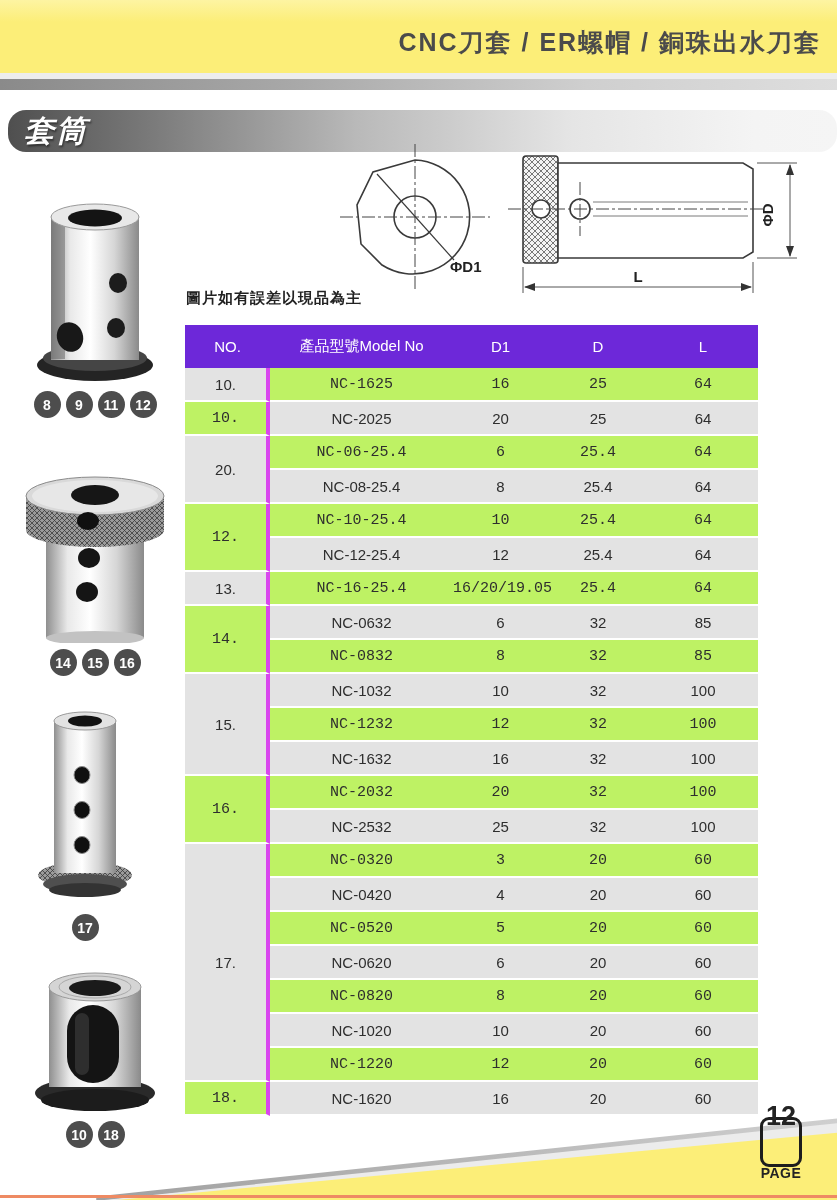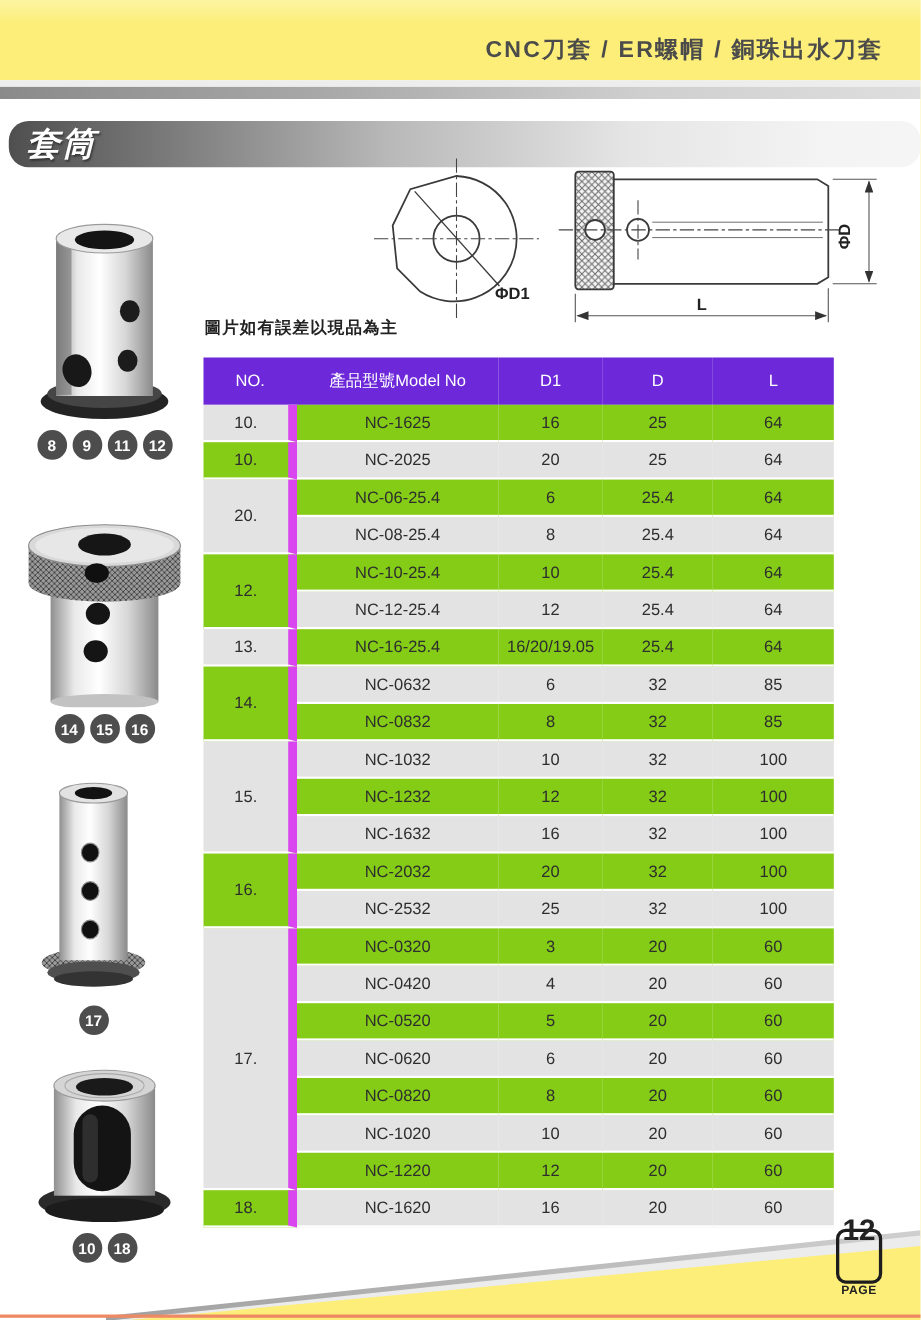--- a/index.html
+++ b/index.html
@@ -6,22 +6,22 @@
   html,body { width:837px; height:1200px; }
   body {
     font-family:"Liberation Sans", sans-serif;
     position:relative; overflow:hidden; background:#ffffff;
     width:837px; height:1200px;
   }
   
   .top-band { position:absolute; left:0; top:0; width:837px; height:73px;
     background:linear-gradient(to bottom,#fdf4a2 0%,#fcee78 30%,#fcee78 100%);
     display:flex; align-items:flex-end; justify-content:flex-end; }
-  .top-title { color:#4b4b4b; font-size:21px; font-weight:bold; letter-spacing:2px;
-    padding:0 34px 14px 0; }
+  .top-title { color:#4b4b4b; font-size:25px; font-weight:bold; letter-spacing:2px;
+    padding:0 16px 14px 0; }
   .strip-light { position:absolute; left:0; top:73px; width:837px; height:6px; background:#ededed; }
   .strip-grad { position:absolute; left:0; top:79px; width:837px; height:11px;
     background:linear-gradient(to right,#8a8a8a 0%,#a8a8a8 35%,#cfcfcf 70%,#dedede 100%); }
   
   .section-band { position:absolute; left:8px; top:110px; width:829px; height:42px;
     background:linear-gradient(to right,#4f4f4f 0%,#7c7c7c 18%,#b9b9b9 42%,#e5e5e5 68%,#f4f4f4 90%,#f5f5f5 100%);
     display:flex; align-items:center;border-radius:18px; }
   .section-title { color:#ffffff; font-size:30px; font-weight:bold; font-style:italic;
     padding-left:16px; letter-spacing:2px; text-shadow:1px 2px 2px rgba(0,0,0,.45); }
   
@@ -30,22 +30,22 @@
   .draw-front { position:absolute; left:330px; top:132px; }
   .draw-side  { position:absolute; left:505px; top:135px; }
   .dim-label { font-size:15px; font-weight:bold; fill:#222; }
   
   .spec-table { position:absolute; left:185px; top:325px; border-collapse:separate; border-spacing:0;
     table-layout:fixed; width:573px; font-size:15px; color:#2e2e2e; }
   .spec-table th { background:#6d28d9; color:#ffffff; font-weight:normal; font-size:15px;
     height:43px; text-align:center; vertical-align:middle; }
   .spec-table td { height:34px; text-align:center; vertical-align:middle;
     border-bottom:2px solid #ffffff; }
-  .spec-table td.no-cell { border-right:8px solid #d946ef; }
-  .cell-white { background:#84cc16; }
+  .spec-table td.no-cell { border-right:4px solid #d946ef; }
+  .cell-white { background:#bef264;font-family:Liberation Mono, monospace; }
   .cell-gray  { background:#e3e3e3; }
   .col-no{width:85px;} .col-model{width:183px;} .col-d1{width:95px;} .col-d{width:100px;} .col-l{width:110px;}
   
   .product { position:absolute; display:flex; flex-direction:column; align-items:center; }
   .p1{ left:15px; top:185px; width:160px; }
   .p2{ left:12px; top:448px; width:166px; }
   .p3{ left:10px; top:703px; width:150px; }
   .p4{ left:15px; top:965px; width:160px; }
   .badge-row { display:flex; gap:5px; margin-top:6px; justify-content:center; }
   .badge { width:27px; height:27px; border-radius:50%; background:#4d4d4d; color:#fff;
@@ -56,21 +56,21 @@
     clip-path:polygon(11.5% 99.7%, 100% 93.2%, 100% 93.8%, 13% 100%, 11.5% 100%); }
   .foot-light-wedge { position:absolute; left:0; top:0; width:837px; height:1200px; pointer-events:none;
     background:#ececec; clip-path:polygon(12.5% 100%, 100% 93.6%, 100% 100%); }
   .foot-yellow { position:absolute; left:0; top:0; width:837px; height:1200px; pointer-events:none;
     background:#fcee78; clip-path:polygon(14% 100%, 100% 94.4%, 100% 100%); }
   .foot-orange { position:absolute; left:0; top:1195px; width:837px; height:3px; background:#ee8a63; }
   .page-badge { position:absolute; left:760px; top:1117px; width:42px; height:50px;
     border:3px solid #1d1d1d; border-radius:9px; display:flex; flex-direction:column;
     align-items:center; justify-content:center; color:#232323; }
   .page-num { font-size:27px; font-weight:bold; line-height:26px; }
-  .page-word { font-size:11px; font-weight:bold; letter-spacing:.5px;margin-top:36px; }
+  .page-word { font-size:14px; font-weight:bold; letter-spacing:.5px;margin-top:36px; }
 </style>
 </head>
 <body>
 
 <div class="top-band">
   <div class="top-title">CNC刀套 / ER螺帽 / 銅珠出水刀套</div>
 </div>
 <div class="strip-light"></div>
 <div class="strip-grad"></div>
 

